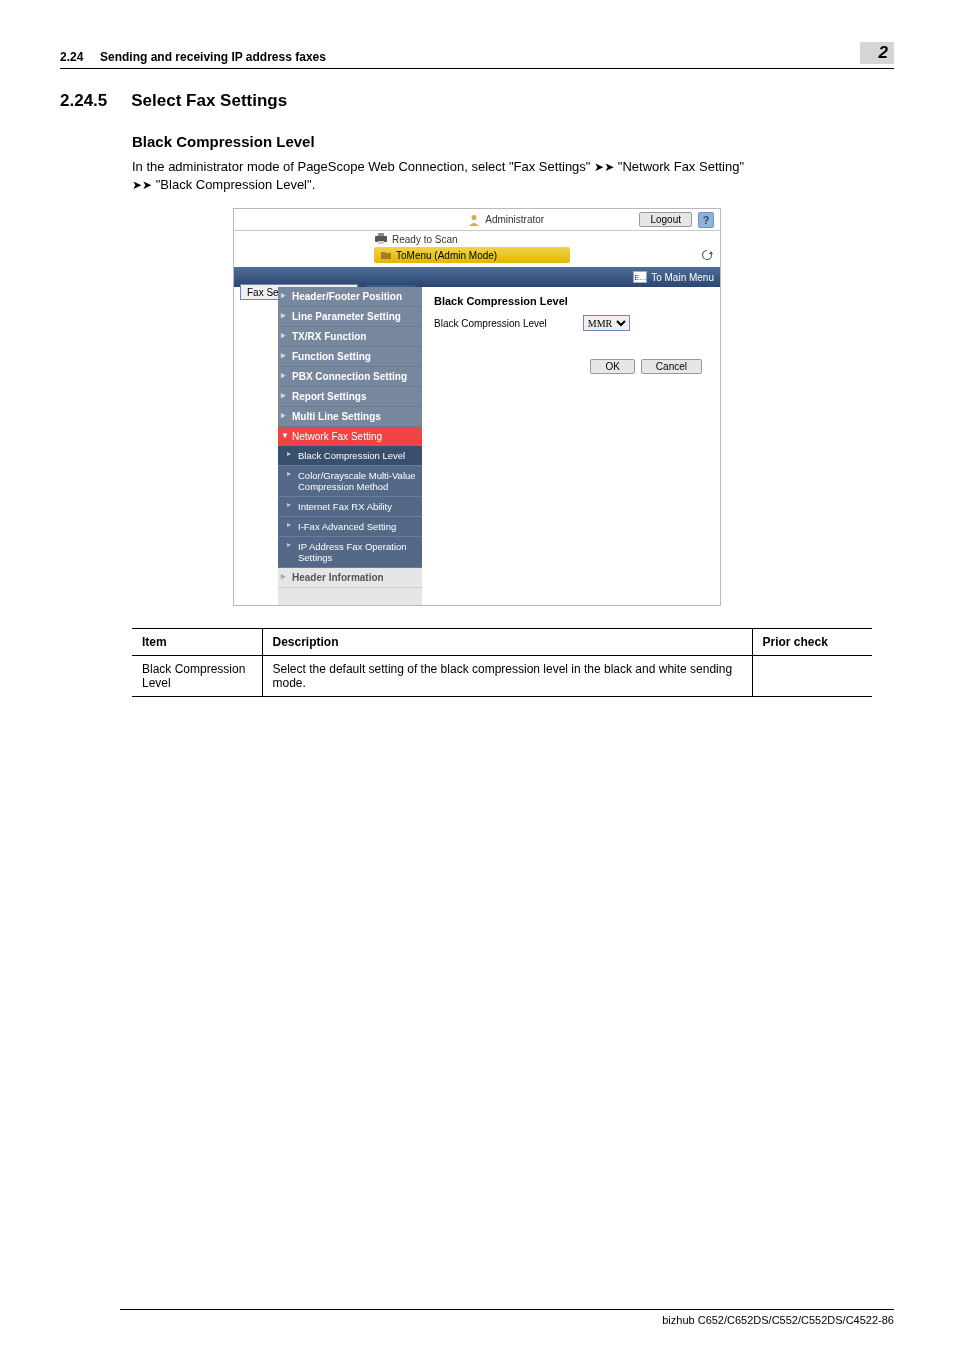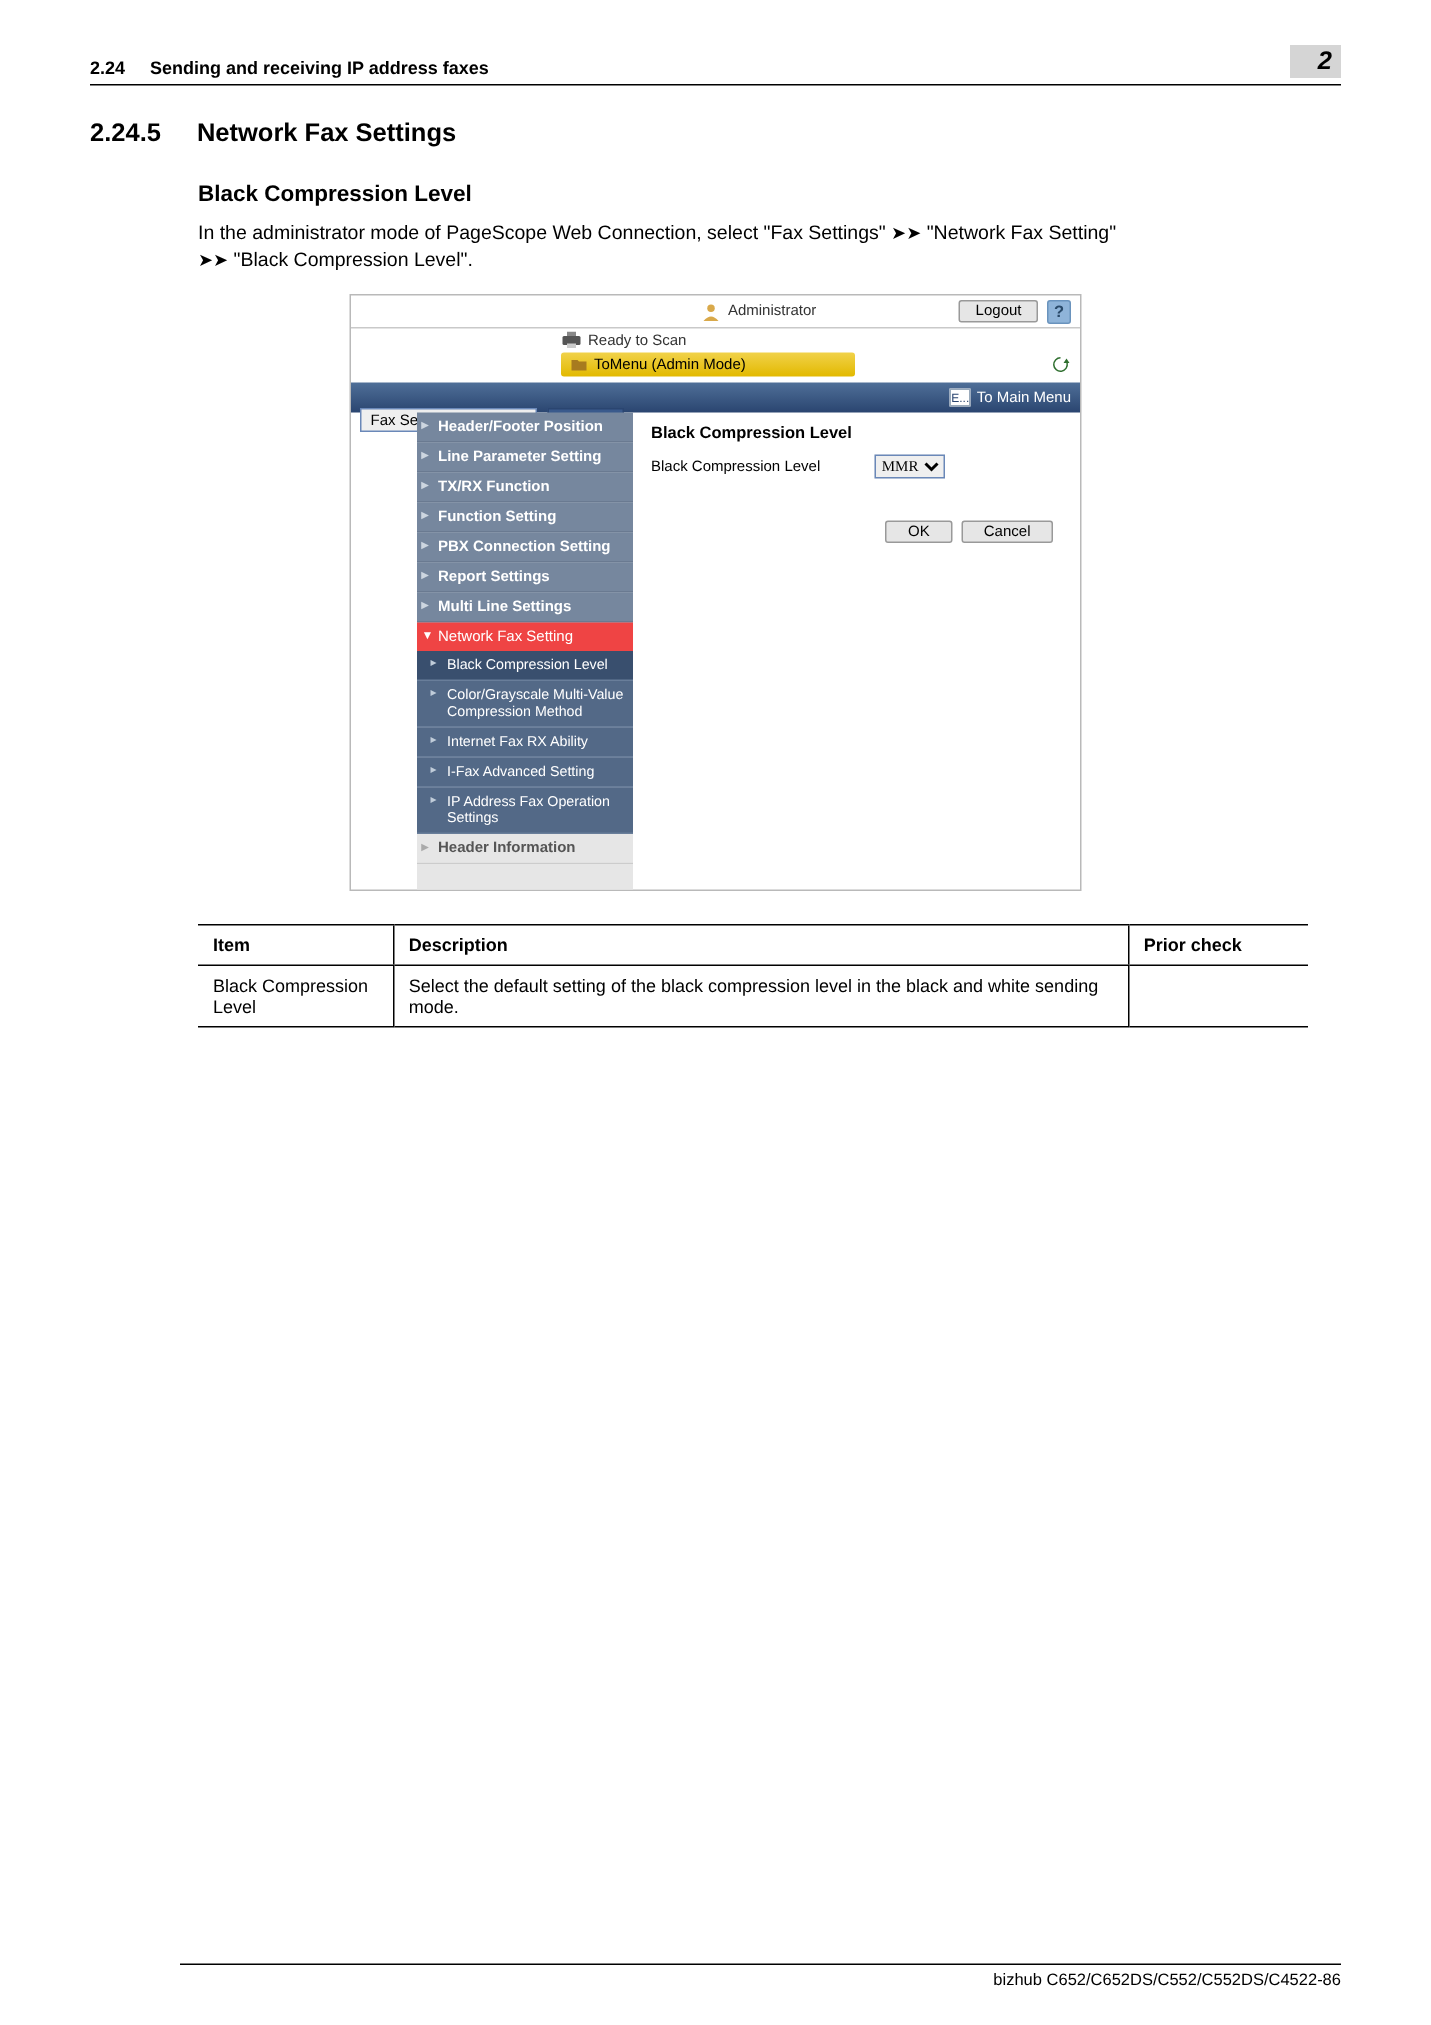--- a/index.html
+++ b/index.html
@@ -6,21 +6,21 @@
   body {
     font-family: Arial, Helvetica, sans-serif;
     background: #fff;
     color: #000;
     width: 954px;
     height: 1350px;
     position: relative;
     font-size: 13px;
   }
   .page {
-    padding: 30px 60px 0 60px;
+    padding: 42px 60px 0 60px;
     position: relative;
     height: 100%;
   }
   .topline {
     display: flex;
     justify-content: space-between;
     align-items: flex-end;
     border-bottom: 1.5px solid #000;
     padding-bottom: 4px;
   }
@@ -218,21 +218,21 @@
     <div class="left">
       <span>2.24</span>
       &nbsp;&nbsp;&nbsp;
       <span>Sending and receiving IP address faxes</span>
     </div>
     <div class="right-badge">2</div>
   </div>
 
   <div style="display:flex; gap:24px; align-items:center;">
     <div class="section-num">2.24.5</div>
-    <h2 class="heading">Network Fax Settings</h2>
+    <h2 class="heading">Select Fax Settings</h2>
   </div>
 
   <h3 class="subheading">Black Compression Level</h3>
   <p class="body-text">
     <span>In the administrator mode of PageScope Web Connection, select "Fax Settings" </span><span class="arrow-glyph">➤➤</span><span> "Network Fax Setting" </span><br>
     <span class="arrow-glyph">➤➤</span><span> "Black Compression Level".</span>
   </p>
 
   <div class="shot-wrap">
     <div class="shot-topbar">

